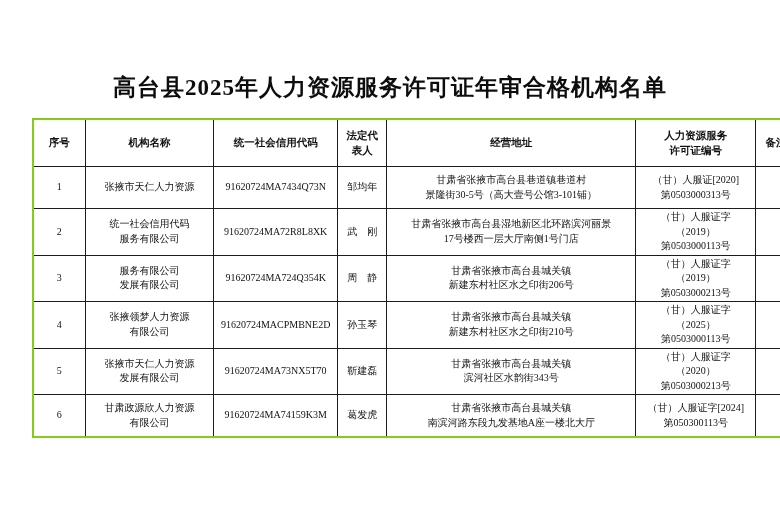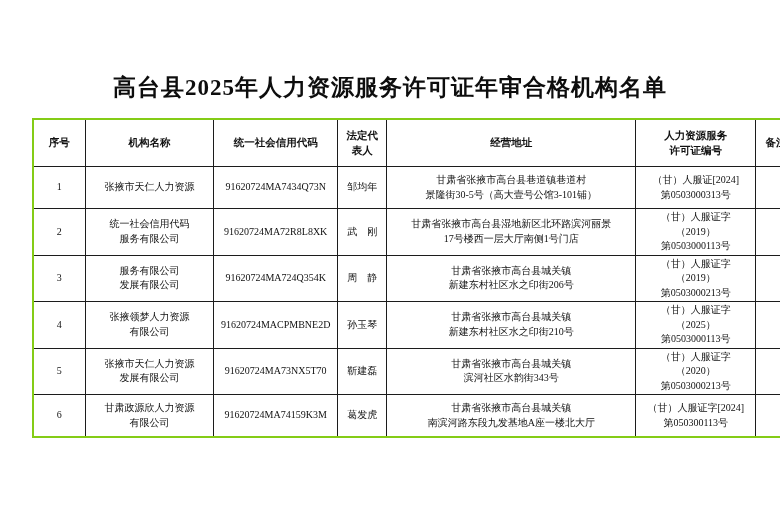--- a/index.html
+++ b/index.html
@@ -91,21 +91,21 @@
     </tr>
   </thead>
   <tbody>
     <tr>
       <td>1</td>
       <td>张掖市天仁人力资源</td>
       <td>91620724MA7434Q73N</td>
       <td>邹均年</td>
       <td>甘肃省张掖市高台县巷道镇巷道村
 景隆街30-5号（高大壹号公馆3-101铺）</td>
-      <td>（甘）人服证[2024]
+      <td>（甘）人服证[2020]
 第0503000313号</td>
       <td></td>
     </tr>
     <tr>
       <td>2</td>
       <td>统一社会信用代码
 服务有限公司</td>
       <td>91620724MA72R8L8XK</td>
       <td>武　刚</td>
       <td>甘肃省张掖市高台县湿地新区北环路滨河丽景

